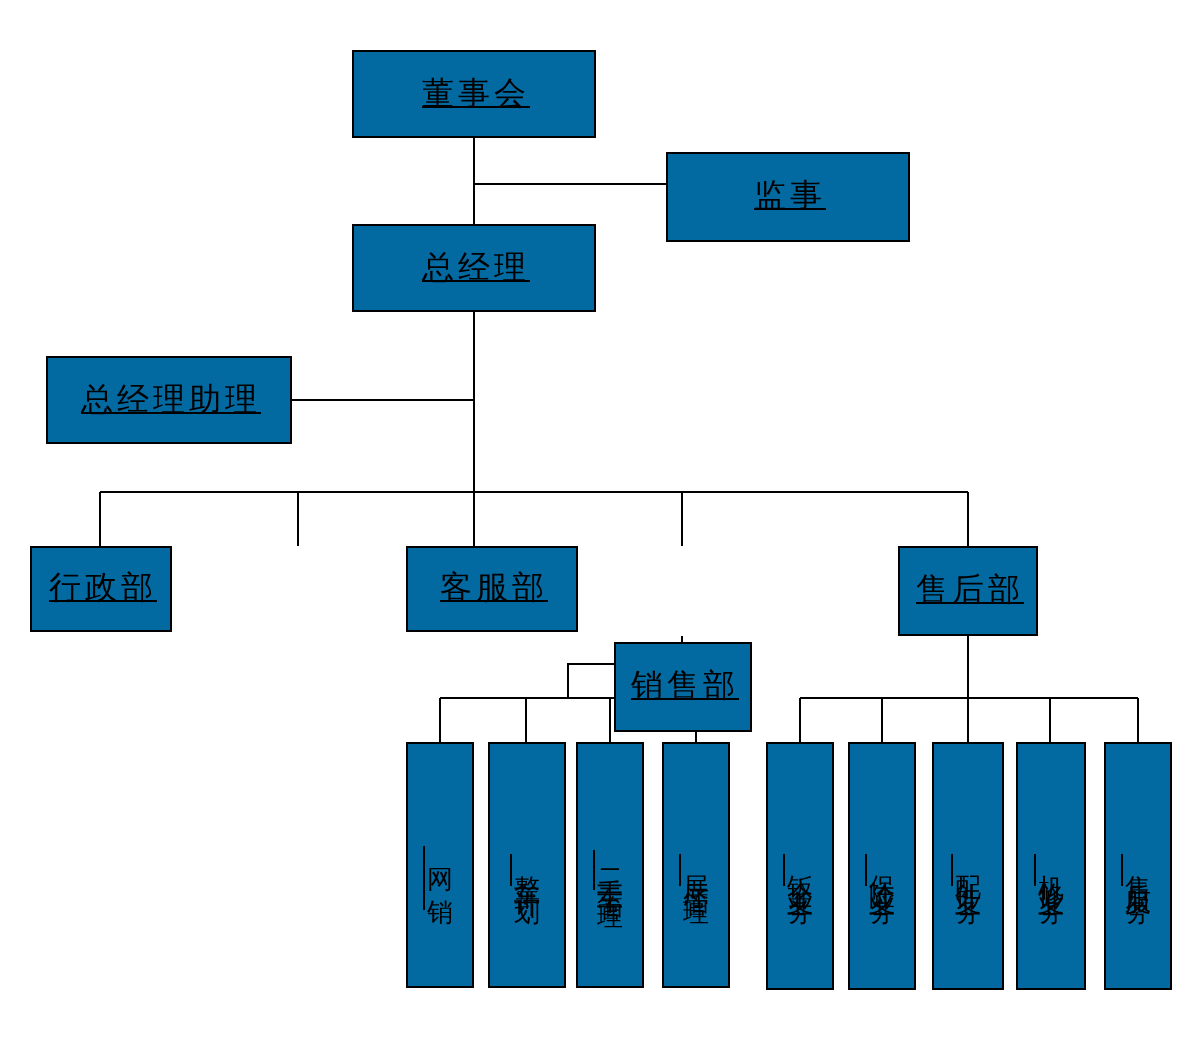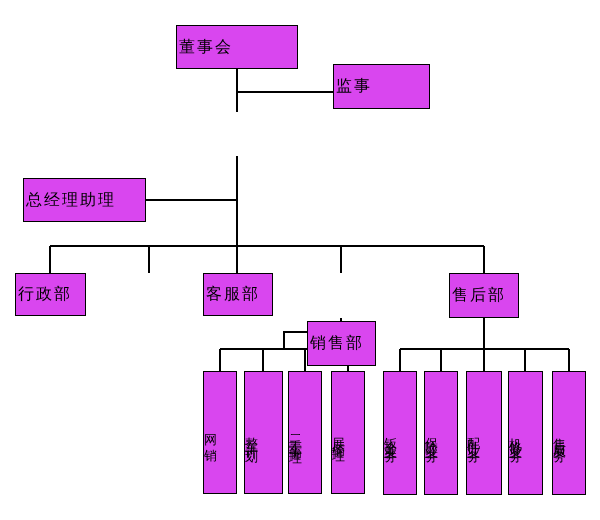--- a/index.html
+++ b/index.html
@@ -19,24 +19,26 @@
     position: absolute;
     left: 0;
     top: 0;
     width: 600px;
     height: 520px;
   }
   .node {
     position: absolute;
     box-sizing: border-box;
     border: 1.5px solid #000000;
-    background: #d946ef;
+    background: #0369a1;
     display: flex;
     align-items: center;
+    justify-content: center;
     color: #000000;
+    text-decoration: underline;
   }
   .hnode {
     font-size: 16px;
     letter-spacing: 2px;
     white-space: nowrap;
   }
   .hnode .lbl { padding-left: 2px; } 
   .vnode {
     font-size: 13px;
   }
@@ -47,27 +49,27 @@
     line-height: 1;
     padding-top: 4px;
   }
   .vnode .lbl.spread {
     letter-spacing: 16px;
     padding-top: 12px;
   }
 
   
   .n-board      { left: 176px; top: 25px;  width: 122px; height: 44px; }
-  .n-supervisor { left: 333px; top: 64px;  width: 97px; height: 45px; }
+  .n-supervisor { left: 333px; top: 76px;  width: 122px; height: 45px; }
   .n-gm         { left: 176px; top: 112px; width: 122px; height: 44px; }
   .n-assistant  { left: 23px;  top: 178px; width: 123px; height: 44px; }
 
   .n-dept0 { left: 15px;  top: 273px; width: 71px; height: 43px; }
   .n-dept1 { left: 114px; top: 273px; width: 71px; height: 43px; }
-  .n-dept2 { left: 203px; top: 273px; width: 70px; height: 43px; }
+  .n-dept2 { left: 203px; top: 273px; width: 86px; height: 43px; }
   .n-dept3 { left: 307px; top: 273px; width: 69px; height: 45px; margin-top: 48px; }
   .n-dept4 { left: 449px; top: 273px; width: 70px; height: 45px; }
 
   .n-sales0 { left: 203px; top: 371px; width: 34px; height: 123px; }
   .n-sales1 { left: 244px; top: 371px; width: 39px; height: 123px; }
   .n-sales2 { left: 288px; top: 371px; width: 34px; height: 123px; }
   .n-sales3 { left: 331px; top: 371px; width: 34px; height: 123px; }
 
   .n-after0 { left: 383px; top: 371px; width: 34px; height: 124px; }
   .n-after1 { left: 424px; top: 371px; width: 34px; height: 124px; }
@@ -96,20 +98,23 @@
   </svg>
 
   <div class="node hnode n-board">
     <span class="lbl">董事会</span>
   </div>
 
   <div class="node hnode n-supervisor">
     <span class="lbl">监事</span>
   </div>
 
+  <div class="node hnode n-gm">
+    <span class="lbl">总经理</span>
+  </div>
 
   <div class="node hnode n-assistant">
     <span class="lbl">总经理助理</span>
   </div>
 
   <div class="node hnode n-dept0">
     <span class="lbl">行政部</span>
   </div>
   <div class="node hnode n-dept2">
     <span class="lbl">客服部</span>

